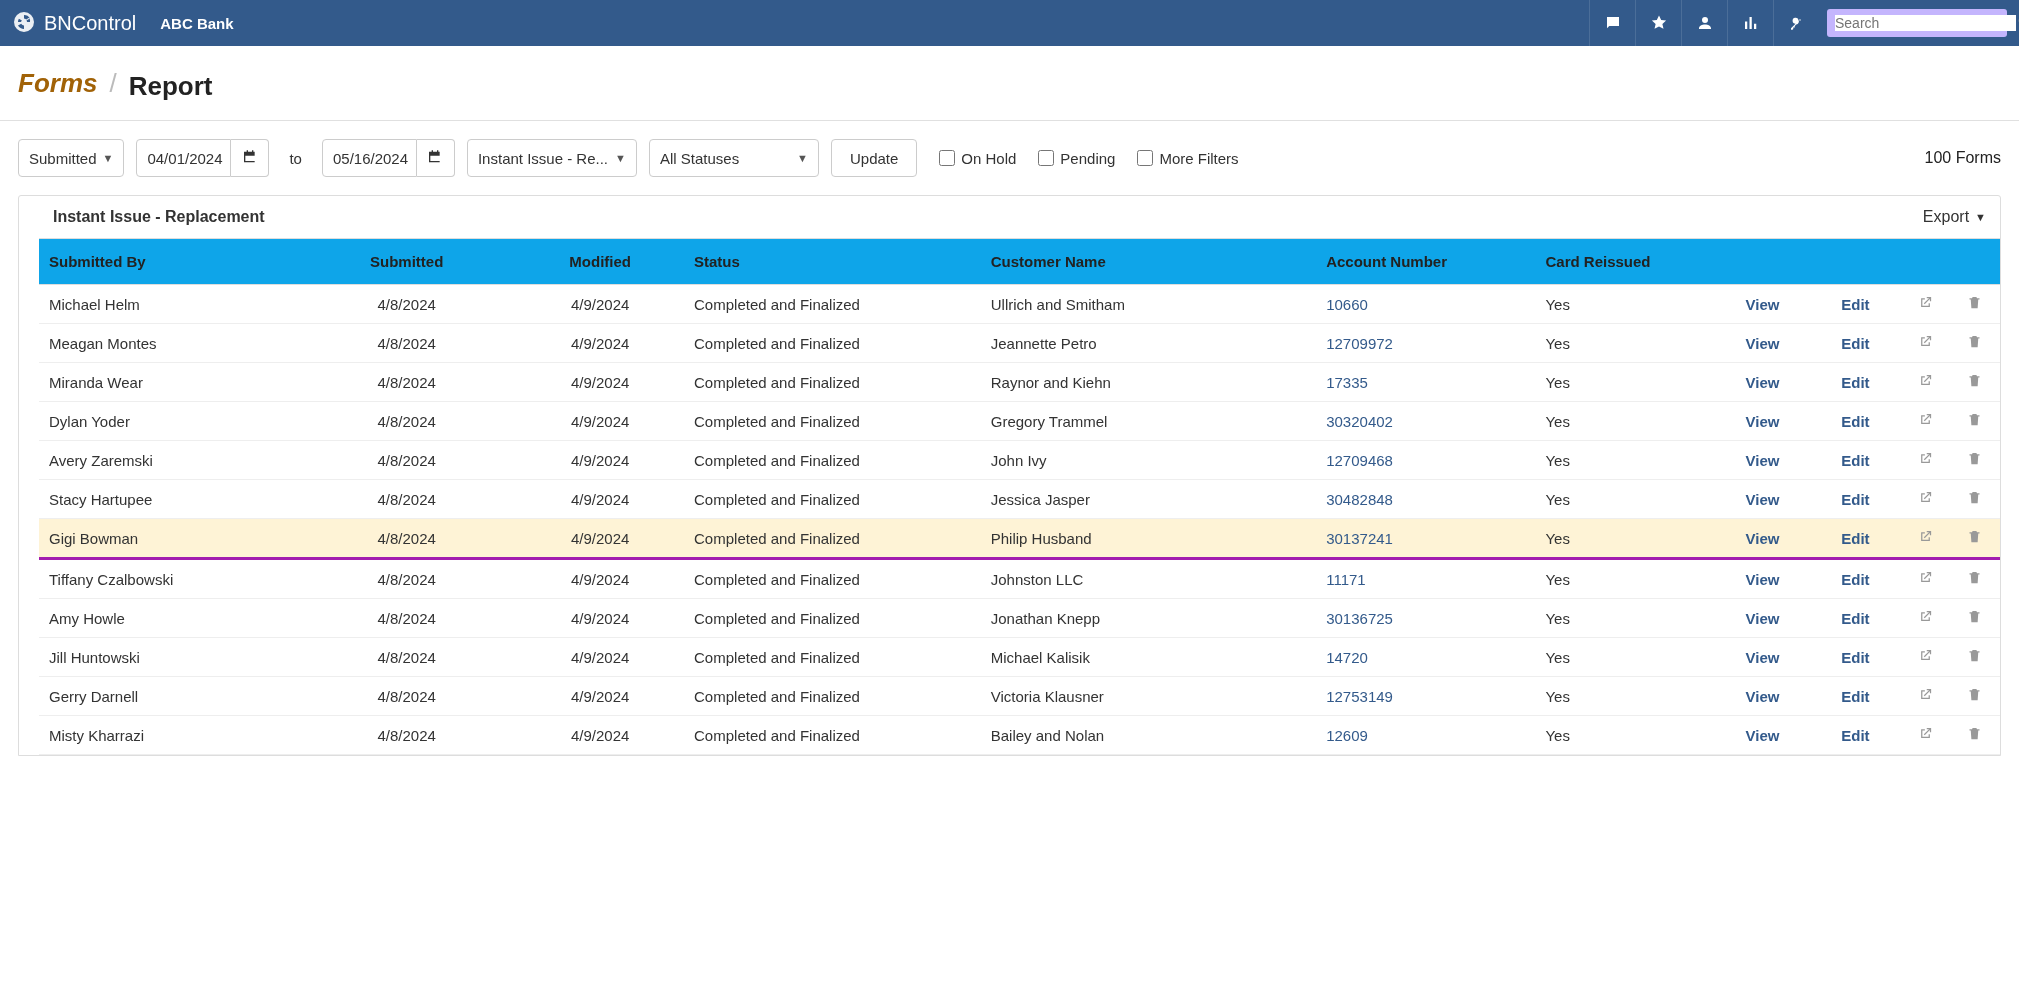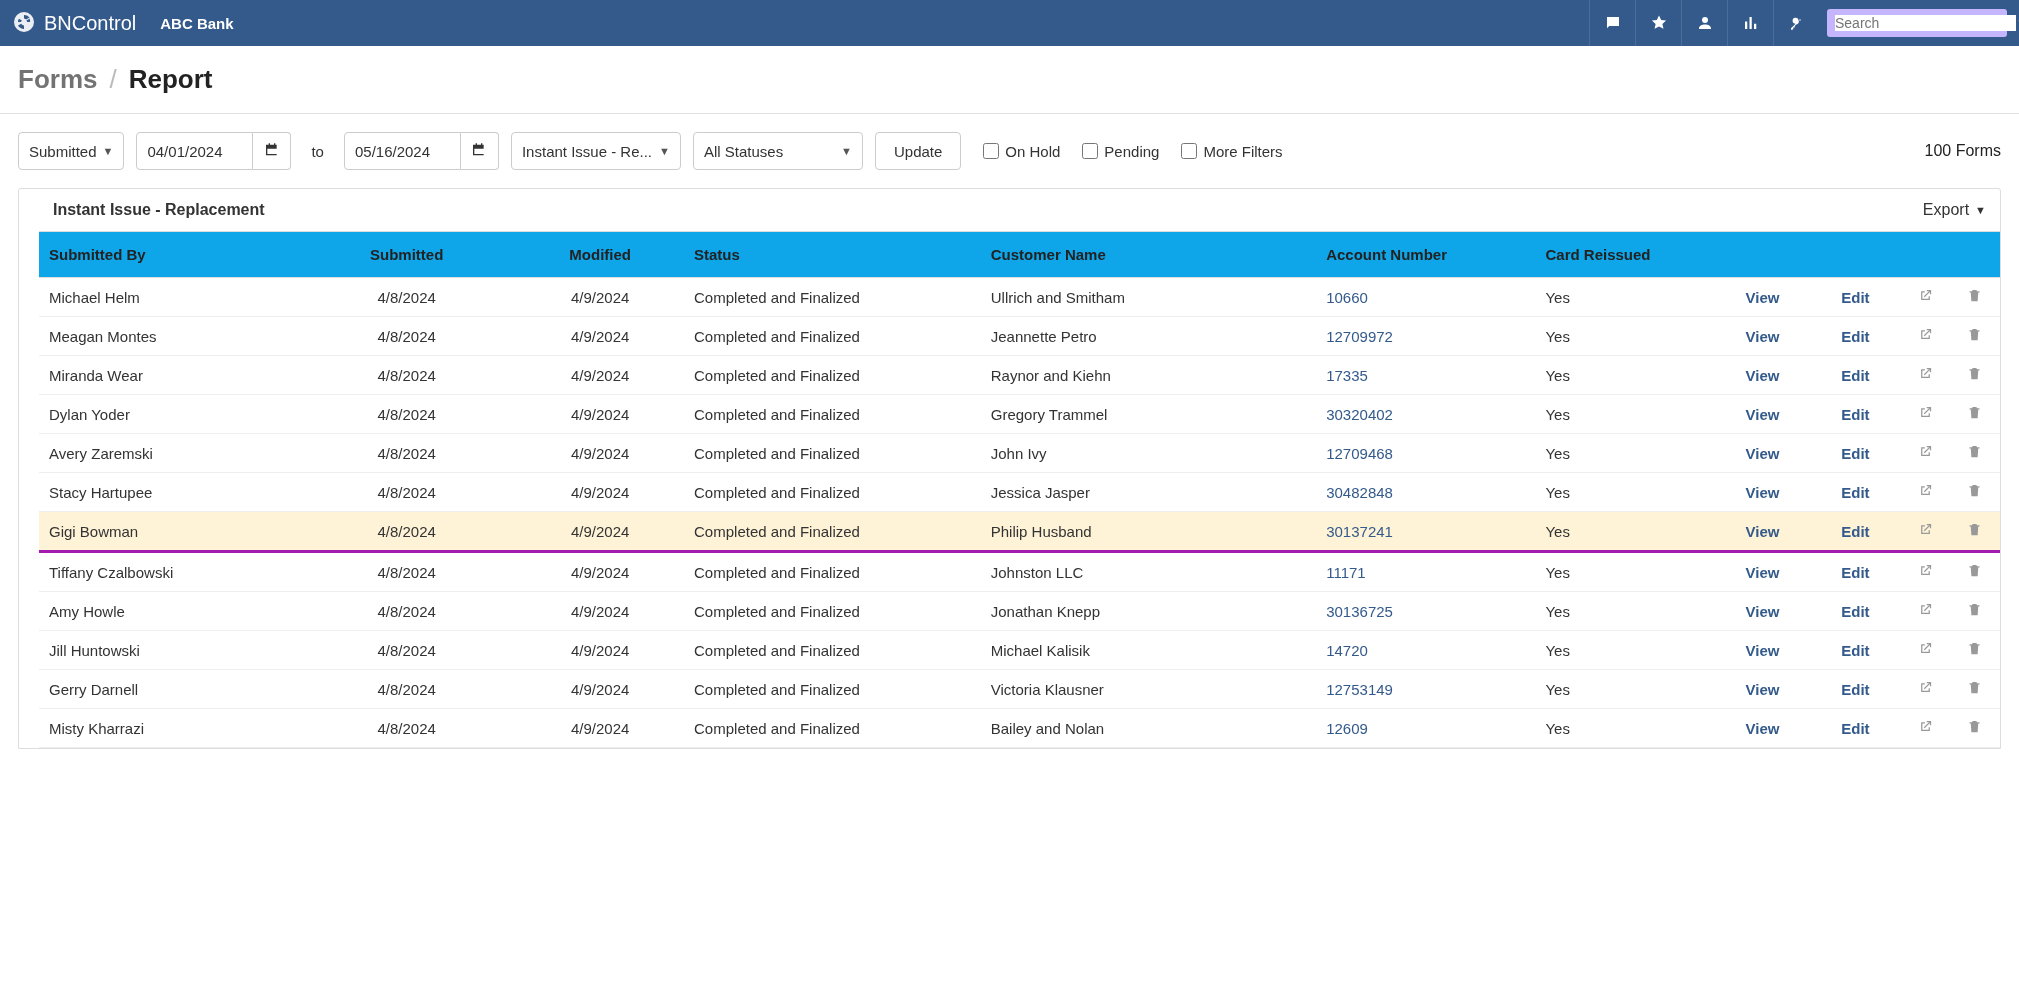--- a/index.html
+++ b/index.html
@@ -46,23 +46,23 @@
 .breadcrumb-bar {
   padding: 18px 18px 18px 18px;
   border-bottom: 1px solid #e0e0e0;
 }
 .breadcrumb {
   font-size: 26px;
   display: flex;
   align-items: center;
   gap: 12px;
 }
-.breadcrumb a { color: #737373; text-decoration: none; font-weight: 600; }
+.breadcrumb a { color: #a16207; text-decoration: none; font-weight: 600; font-style: italic; }
 .breadcrumb .sep { color: #bbb; }
-.breadcrumb .current { color: #222; font-weight: 700; }
+.breadcrumb .current { color: #222; font-weight: 700; margin-top: 7px; }
 
 
 .filters {
   padding: 18px;
   display: flex;
   align-items: center;
   gap: 12px;
   font-size: 15px;
 }
 .select, .date-input, .btn {
@@ -71,21 +71,21 @@
   padding: 6px 10px;
   font-size: 15px;
   background: #fff;
   height: 38px;
   display: flex;
   align-items: center;
 }
 .select { cursor: pointer; gap: 6px; min-width: 90px; justify-content: space-between; }
 .select .chev { font-size: 11px; color: #555; }
 .date-group { display: flex; align-items: center; gap: 0; }
-.date-input { width: 117px; border-top-right-radius:0; border-bottom-right-radius:0;}
+.date-input { width: 95px; border-top-right-radius:0; border-bottom-right-radius:0;}
 .cal-btn { border:1px solid #ccc; border-left:none; height:38px; width:38px; display:flex; align-items:center; justify-content:center; border-radius:0 4px 4px 0; cursor:pointer;}
 .cal-btn svg{width:16px;height:16px;fill:#333;}
 .to-label { margin: 0 8px; }
 .btn { cursor: pointer; padding: 6px 18px; }
 .checkbox-wrap { display:flex; align-items:center; gap:6px; margin-left:10px; cursor:pointer;justify-content:flex-end;}
 .checkbox-wrap input { width:16px; height:16px; }
 .filters-spacer { flex:1; }
 .form-count { font-size:16px; color:#222; }
 
 

